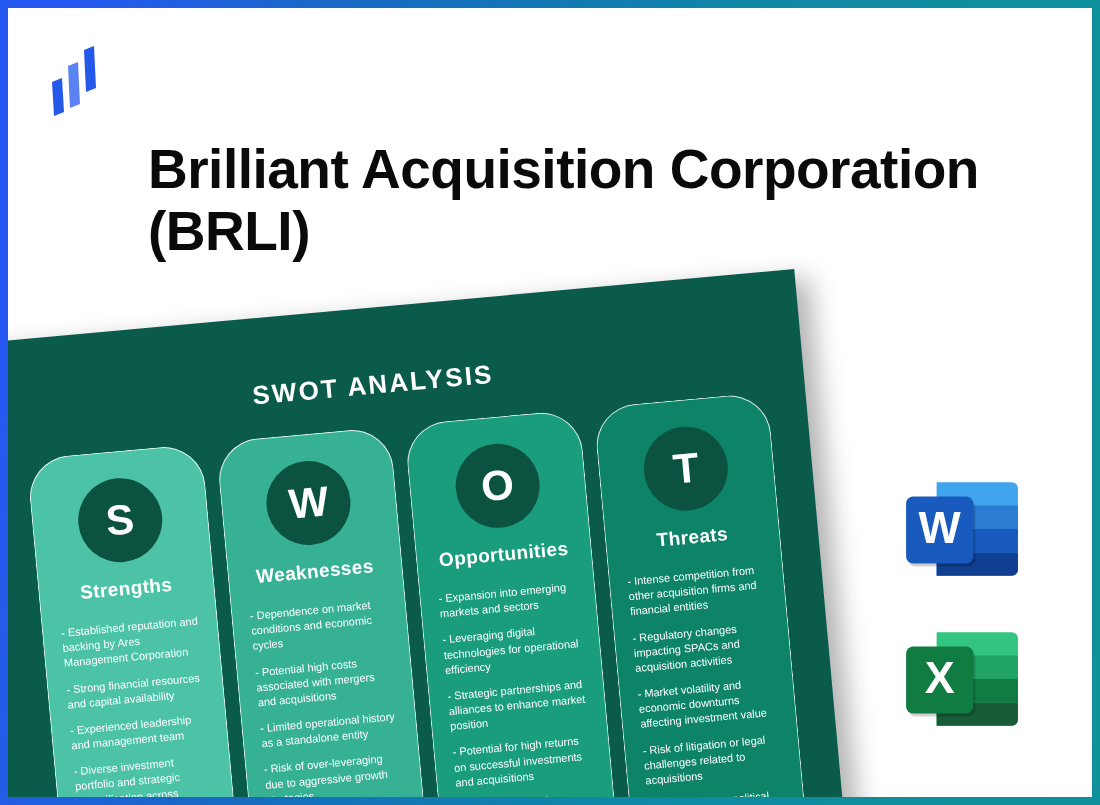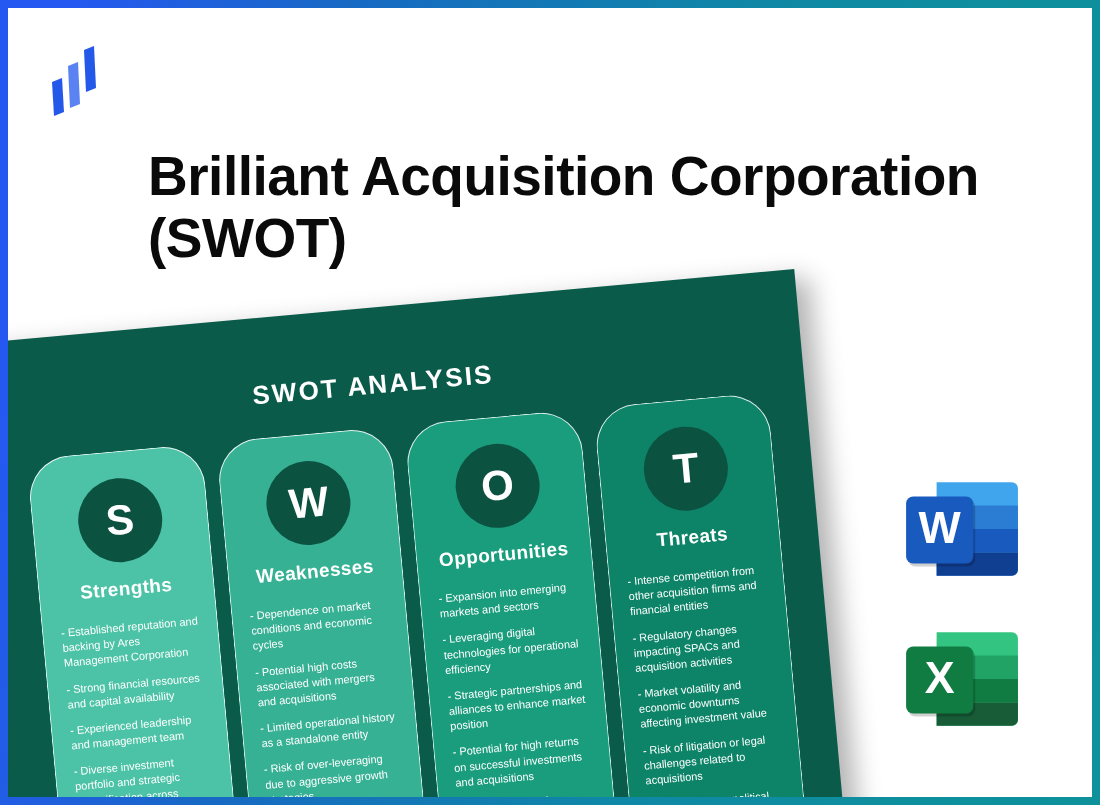--- a/index.html
+++ b/index.html
@@ -44,21 +44,21 @@
     left: 40px;
     top: 32px;
     width: 56px;
     height: 76px;
   }
 
   
   .heading {
     position: absolute;
     left: 140px;
-    top: 138px;
+    top: 131px;
     width: 880px;
     font-size: 55px;
     line-height: 1.12;
     font-weight: bold;
     color: #0a0a0a;
     font-family: "Liberation Sans Narrow", "Liberation Sans", sans-serif;
     letter-spacing: -0.5px;
   }
 
   
@@ -166,21 +166,21 @@
     <div class="logo">
       <svg viewBox="0 0 56 76" width="56" height="76" aria-hidden="true">
         <polygon points="4,42 14,38 16,72 6,76" fill="#2458e8"></polygon>
         <polygon points="20,26 30,22 32,64 22,68" fill="#5b82f2"></polygon>
         <polygon points="36,10 46,6 48,48 38,52" fill="#2458e8"></polygon>
       </svg>
     </div>
 
     <div class="heading">
       <div>Brilliant Acquisition Corporation</div>
-      <div>(SWOT)</div>
+      <div>(BRLI)</div>
     </div>
 
     <div class="poster-wrap">
       <div class="poster">
         <div class="poster-title">SWOT ANALYSIS</div>
 
         <div class="cards">
 
           <div class="card c0">
             <div class="badge">S</div>

